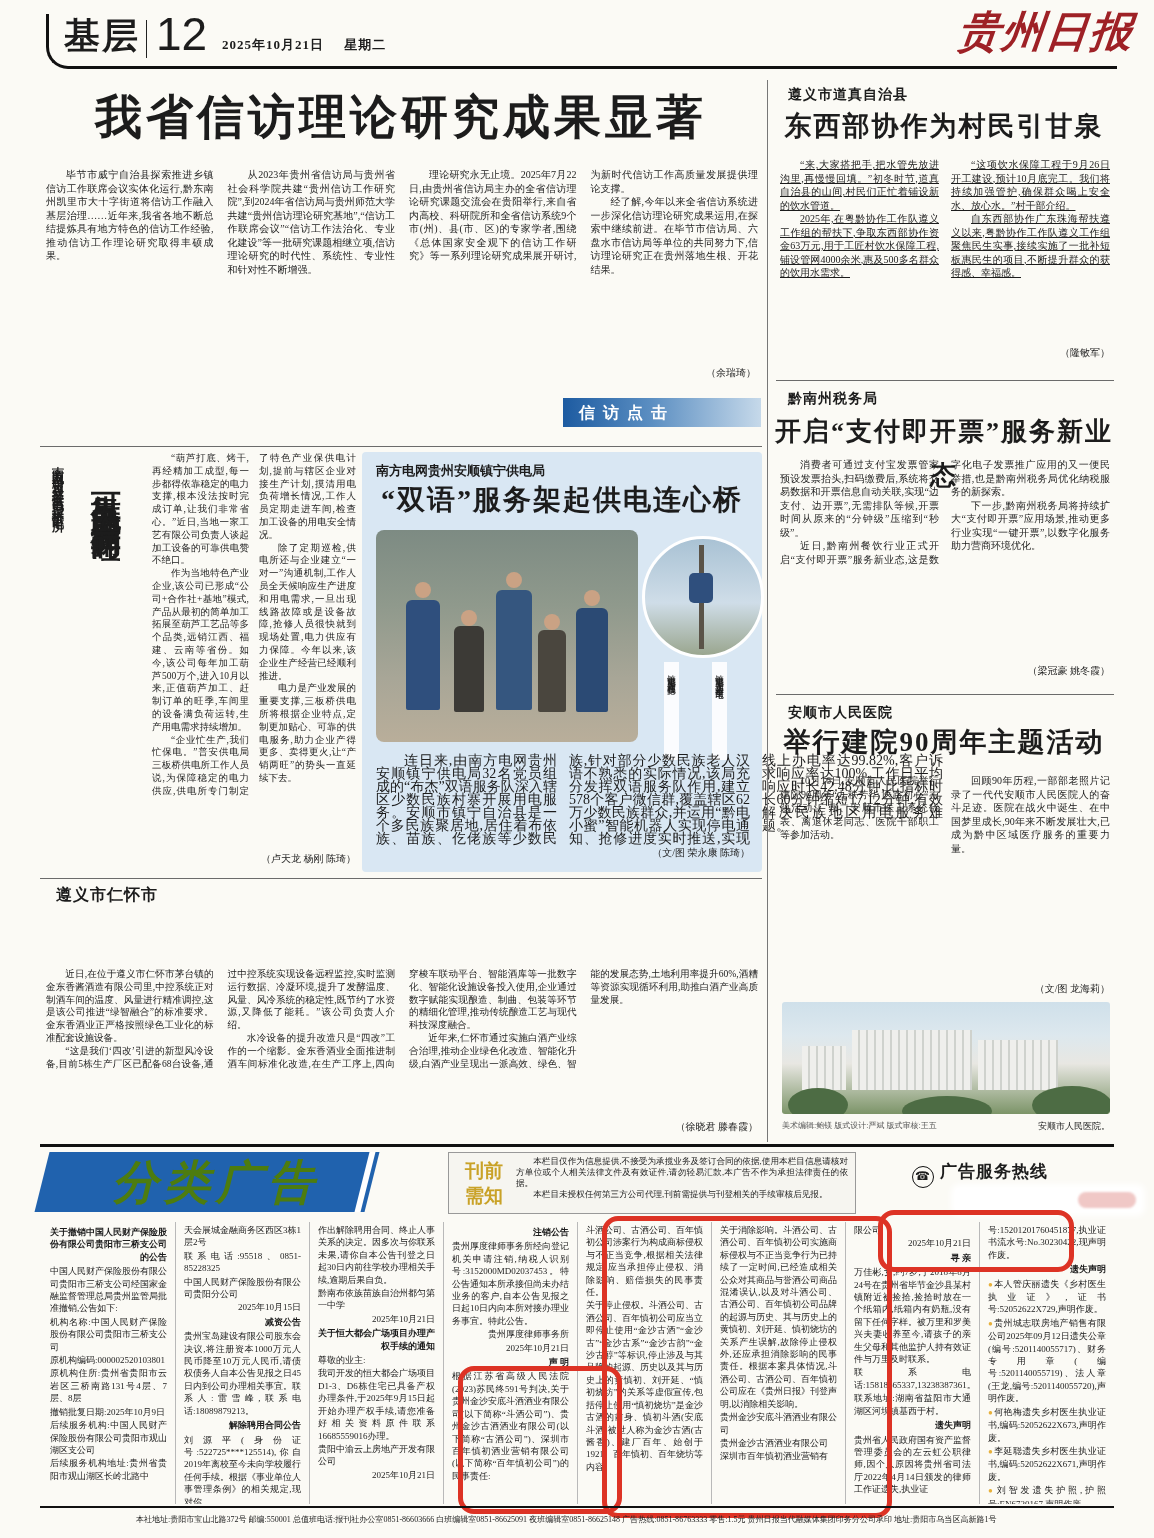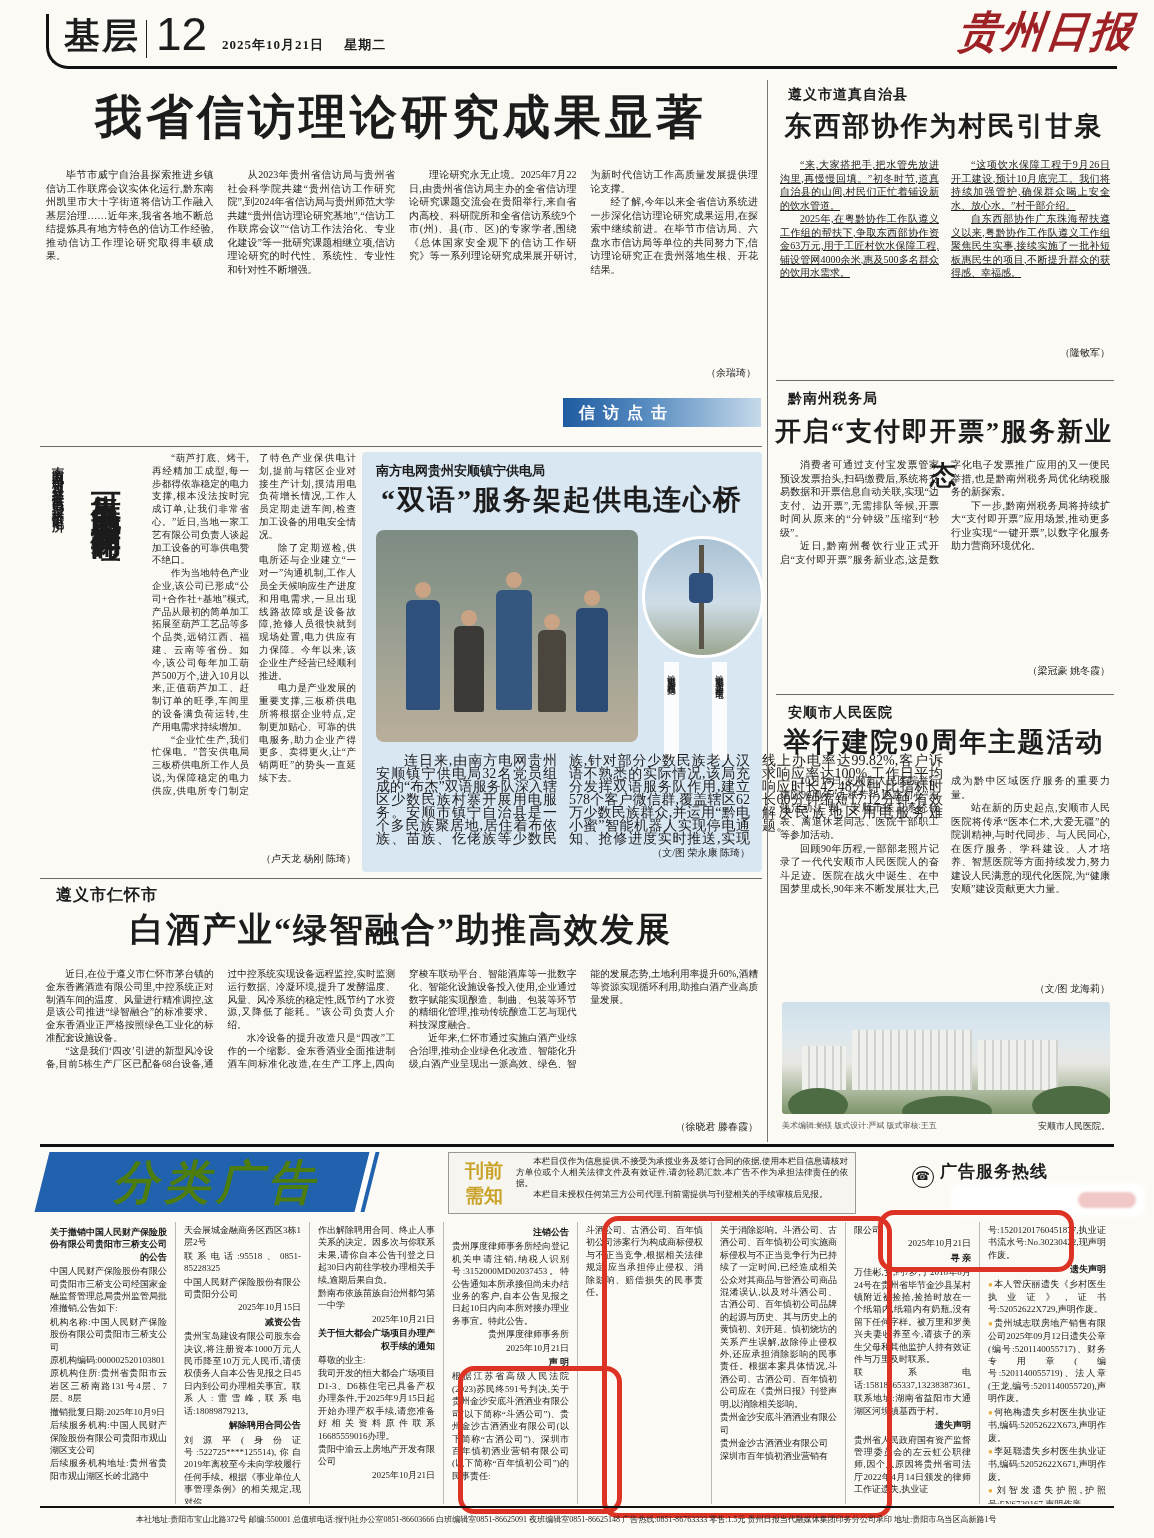--- a/index.html
+++ b/index.html
@@ -192,21 +192,20 @@
   </div>
   <div class="abs sy-cap sy-cap1">镇宁供电局工作人员巡检线路。</div>
   <div class="abs sy-cap sy-cap2">镇宁供电局工作人员入户宣传安全用电。</div>
   <div class="abs sy-body body">
       <p>连日来,由南方电网贵州安顺镇宁供电局32名党员组成的“布杰”双语服务队深入辖区少数民族村寨开展用电服务。安顺市镇宁自治县是一个多民族聚居地,居住着布依族、苗族、仡佬族等少数民族,针对部分少数民族老人汉语不熟悉的实际情况,该局充分发挥双语服务队作用,建立578个客户微信群,覆盖辖区62万少数民族群众,并运用“黔电小蜜”智能机器人实现停电通知、抢修进度实时推送,实现线上办电率达99.82%,客户诉求响应率达100%,工作日平均响应时长42.48分钟,比指标时长60分钟缩短17.12分钟,有效解决民族地区用电服务难题。</p>
     </div>
   <div class="abs sy-byline byline">（文/图 荣永康 陈琦）</div>
 
   <div class="abs rule-above-bj hrule"></div>
   <div class="abs bj-kicker kicker">遵义市仁怀市</div>
-  <div class="abs bj-headline headline">白酒产业“绿智融合”助推高效发展</div>
   <div class="abs bj-body body">
       <p>近日,在位于遵义市仁怀市茅台镇的金东香酱酒造有限公司里,中控系统正对制酒车间的温度、风量进行精准调控,这是该公司推进“绿智融合”的标准要求。金东香酒业正严格按照绿色工业化的标准配套设施设备。</p>
       <p>“这是我们‘四改’引进的新型风冷设备,目前5栋生产厂区已配备68台设备,通过中控系统实现设备远程监控,实时监测运行数据、冷凝环境,提升了发酵温度、风量、风冷系统的稳定性,既节约了水资源,又降低了能耗。”该公司负责人介绍。</p>
       <p>水冷设备的提升改造只是“四改”工作的一个缩影。金东香酒业全面推进制酒车间标准化改造,在生产工序上,四向穿梭车联动平台、智能酒库等一批数字化、智能化设施设备投入使用,企业通过数字赋能实现酿造、制曲、包装等环节的精细化管理,推动传统酿造工艺与现代科技深度融合。</p>
       <p>近年来,仁怀市通过实施白酒产业综合治理,推动企业绿色化改造、智能化升级,白酒产业呈现出一派高效、绿色、智能的发展态势,土地利用率提升60%,酒糟等资源实现循环利用,助推白酒产业高质量发展。</p>
     </div>
   <div class="abs bj-byline byline">（徐晓君 滕春霞）</div>
 
   <div class="abs main-vrule"></div>
 
@@ -229,21 +228,20 @@
       <p>下一步,黔南州税务局将持续扩大“支付即开票”应用场景,推动更多行业实现“一键开票”,以数字化服务助力营商环境优化。</p>
     </div>
   <div class="abs sw-byline byline">（梁冠豪 姚冬霞）</div>
   <div class="abs rule-r2 hrule"></div>
 
   <div class="abs yy-kicker kicker">安顺市人民医院</div>
   <div class="abs yy-headline headline">举行建院90周年主题活动</div>
   <div class="abs yy-body body">
       <p>10月16日,安顺市人民医院举行建院90周年“九秩芳华 医路初心”主题活动,广州、安顺市医卫系统代表、离退休老同志、医院干部职工等参加活动。</p>
       <p>回顾90年历程,一部部老照片记录了一代代安顺市人民医院人的奋斗足迹。医院在战火中诞生、在中国梦里成长,90年来不断发展壮大,已成为黔中区域医疗服务的重要力量。</p>
-      <p>站在新的历史起点,安顺市人民医院将传承“医本仁术,大爱无疆”的院训精神,与时代同步、与人民同心,在医疗服务、学科建设、人才培养、智慧医院等方面持续发力,努力建设人民满意的现代化医院,为“健康安顺”建设贡献更大力量。</p>
     </div>
   <div class="abs yy-byline byline">（文/图 龙海莉）</div>
   <div class="abs yy-photo">
     <div class="bld bld1"></div>
     <div class="bld bld2"></div>
     <div class="bld bld3"></div>
     <div class="tree tr1"></div>
     <div class="tree tr2"></div>
     <div class="tree tr3"></div>
   </div>
@@ -300,20 +298,21 @@
     <div class="ads-col">
         <p class="h">注销公告</p>
         <p>贵州厚度律师事务所经向登记机关申请注销,纳税人识别号:3152000MD02037453。特公告通知本所承接但尚未办结业务的客户,自本公告见报之日起10日内向本所对接办理业务事宜。特此公告。</p>
         <p class="r">贵州厚度律师事务所</p>
         <p class="r">2025年10月21日</p>
         <p class="h">声    明</p>
         <p>根据江苏省高级人民法院(2023)苏民终591号判决,关于贵州金沙安底斗酒酒业有限公司(以下简称“斗酒公司”)、贵州金沙古酒酒业有限公司(以下简称“古酒公司”)、深圳市百年慎初酒业营销有限公司(以下简称“百年慎初公司”)的民事责任:</p>
       </div>
     <div class="ads-col">
         <p>斗酒公司、古酒公司、百年慎初公司涉案行为构成商标侵权与不正当竞争,根据相关法律规定,应当承担停止侵权、消除影响、赔偿损失的民事责任。</p>
+        <p>关于停止侵权。斗酒公司、古酒公司、百年慎初公司应当立即停止使用“金沙古酒”“金沙古”“金沙古系”“金沙古韵”“金沙古醇”等标识,停止涉及与其品牌的起源、历史以及其与历史上的黄慎初、刘开延、“慎初烧坊”的关系等虚假宣传,包括停止使用“慎初烧坊”是金沙古酒的前身、慎初斗酒(安底斗酒)被世人称为金沙古酒(古酱香)、建厂百年、始创于1921、百年慎初、百年烧坊等内容。</p>
       </div>
     <div class="ads-col">
         <p>关于消除影响。斗酒公司、古酒公司、百年慎初公司实施商标侵权与不正当竞争行为已持续了一定时间,已经造成相关公众对其商品与誉酒公司商品混淆误认,以及对斗酒公司、古酒公司、百年慎初公司品牌的起源与历史、其与历史上的黄慎初、刘开延、慎初烧坊的关系产生误解,故除停止侵权外,还应承担消除影响的民事责任。根据本案具体情况,斗酒公司、古酒公司、百年慎初公司应在《贵州日报》刊登声明,以消除相关影响。</p>
         <p>贵州金沙安底斗酒酒业有限公司</p>
         <p>贵州金沙古酒酒业有限公司</p>
         <p>深圳市百年慎初酒业营销有</p>
       </div>
     <div class="ads-col">
         <p>限公司</p>
         <p class="r">2025年10月21日</p>

